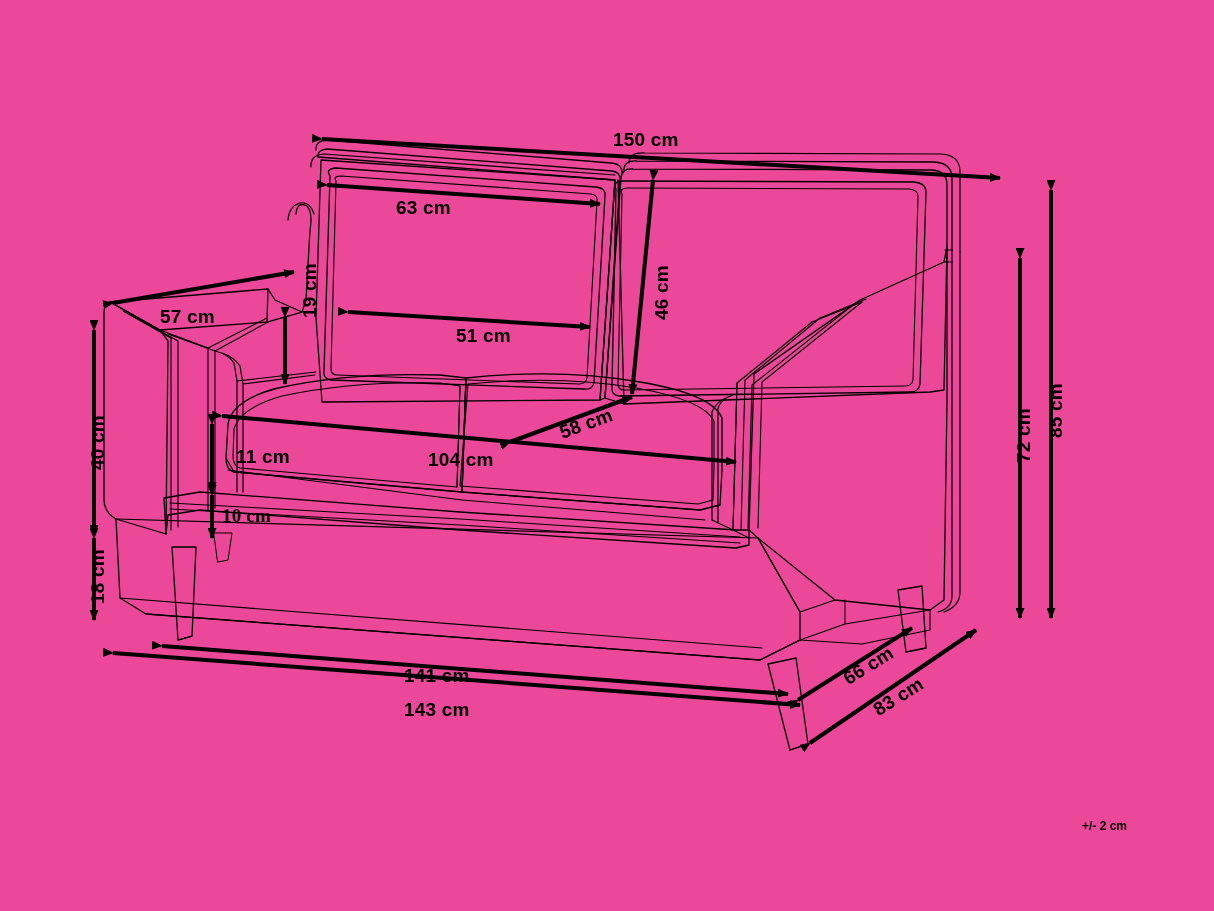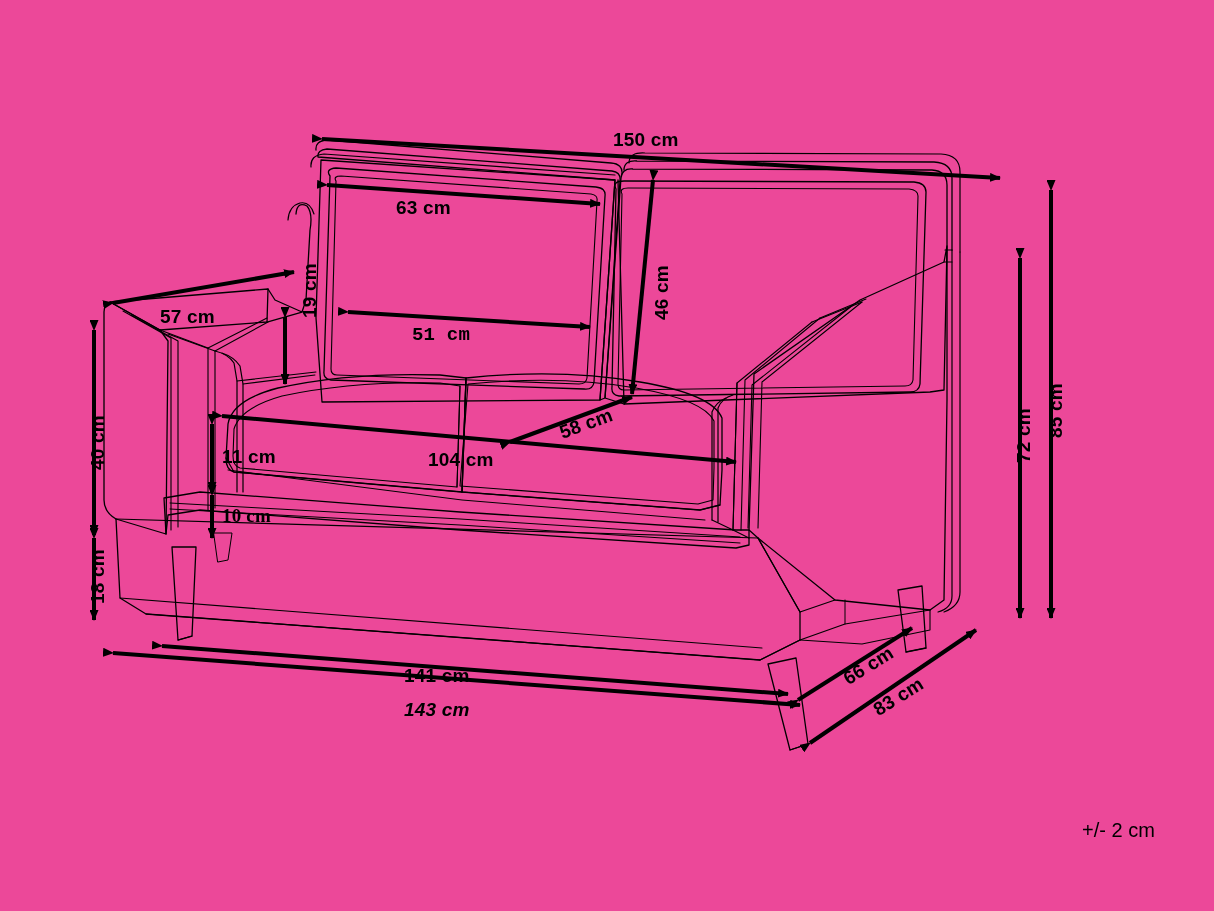--- a/index.html
+++ b/index.html
@@ -29,22 +29,22 @@
     font-size: 19px;
     color: #000000;
     white-space: nowrap;
     letter-spacing: 0.2px;
     line-height: 1;
   }
   .rot90 { transform: rotate(-90deg); transform-origin: left top; }
   .tol {
     position: absolute;
     font-family: "Liberation Sans", sans-serif;
-    font-weight: normal;
-    font-size: 20px;
+    font-weight: bold;
+    font-size: 12px;
     color: #000000;
     white-space: nowrap;
   }
 </style>
 </head>
 <body>
 
 <div id="canvas">
 
   <svg width="1214" height="911" viewBox="0 0 1214 911" xmlns="http://www.w3.org/2000/svg">
@@ -206,47 +206,47 @@
       <line x1="798" y1="700" x2="912" y2="628" marker-start="url(#ah)" marker-end="url(#ah)"></line>
 
       <line x1="810" y1="743" x2="976" y2="630" marker-start="url(#ah)" marker-end="url(#ah)"></line>
     </g>
   </svg>
 
   <div class="dim-label" style="left:613px; top:130px;">150 cm</div>
 
   <div class="dim-label" style="left:396px; top:198px;">63 cm</div>
 
-  <div class="dim-label" style="left:412px; top:326px;font-family:Liberation Mono, monospace;">51 cm</div>
+  <div class="dim-label" style="left:456px; top:326px;">51 cm</div>
 
   <div class="dim-label rot90" style="left:652px; top:320px;">46 cm</div>
 
   <div class="dim-label" style="left:160px; top:272px;margin-top:35px;">57 cm</div>
 
   <div class="dim-label rot90" style="left:300px; top:318px;">19 cm</div>
 
-  <div class="dim-label" style="left:222px; top:447px;text-align:center;">11 cm</div>
+  <div class="dim-label" style="left:236px; top:447px;text-align:center;">11 cm</div>
 
   <div class="dim-label" style="left:222px; top:506px;font-family:Liberation Serif, serif;">10 cm</div>
 
   <div class="dim-label" style="left:557px; top:424px; transform:rotate(-20deg); transform-origin:left top;">58 cm</div>
 
   <div class="dim-label" style="left:428px; top:450px;">104 cm</div>
 
   <div class="dim-label rot90" style="left:88px; top:470px;">40 cm</div>
 
   <div class="dim-label rot90" style="left:88px; top:604px;">18 cm</div>
 
   <div class="dim-label rot90" style="left:1014px; top:463px;">72 cm</div>
 
   <div class="dim-label rot90" style="left:1046px; top:438px;">85 cm</div>
 
   <div class="dim-label" style="left:404px; top:666px;">141 cm</div>
 
-  <div class="dim-label" style="left:404px; top:700px;font-style:italic;">143 cm</div>
+  <div class="dim-label" style="left:404px; top:700px;">143 cm</div>
 
   <div class="dim-label" style="left:840px; top:672px; transform:rotate(-32deg); transform-origin:left top;">66 cm</div>
 
   <div class="dim-label" style="left:870px; top:703px; transform:rotate(-32deg); transform-origin:left top;">83 cm</div>
 
   <div class="tol" style="left:1082px; top:819px;">+/- 2 cm</div>
 
 </div>
 
 </body></html>

